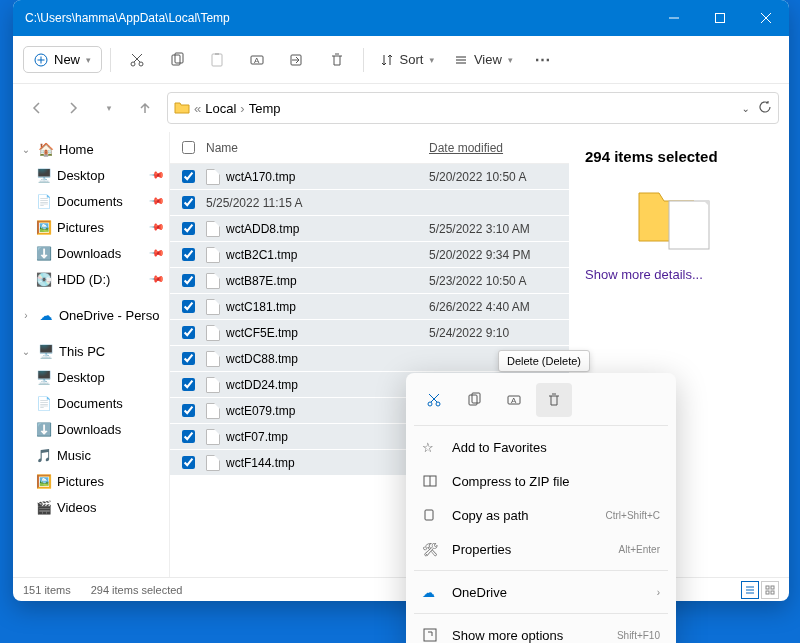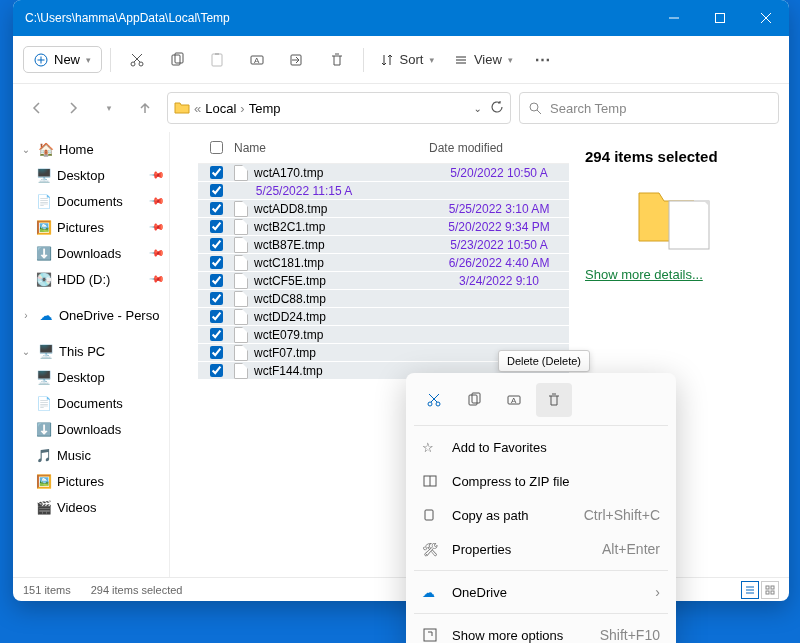--- a/index.html
+++ b/index.html
@@ -23,49 +23,49 @@
 .chevron-s { color: #888; }
 .refresh { margin-left: auto; margin-right: 4px; color: #555; }
 .search { width: 260px; border: 1px solid #d8d8d8; border-radius: 4px; height: 32px; display: flex; align-items: center; padding: 0 8px; gap: 8px; color: #888; font-size: 13px; }
 .main { display: flex; height: calc(100% - 36px - 48px - 48px - 24px); }
 .sidebar { width: 156px; overflow-y: auto; padding: 4px 0; font-size: 13px; }
 .side-item { display: flex; align-items: center; height: 26px; padding: 0 6px; gap: 4px; cursor: pointer; }
 .side-item .expand { width: 14px; color: #888; font-size: 10px; text-align: center; }
 .side-item .ico { width: 18px; display: flex; justify-content: center; }
 .side-item .pin { margin-left: auto; color: #777; font-size: 10px; transform: rotate(45deg); }
 .side-spacer { height: 10px; }
-.content { flex: 1; display: flex; border-left: 1px solid #eee; padding-left: 28px; }
+.content { flex: 1; display: flex; border-left: 1px solid #eee; }
 .filelist { flex: 1; overflow-y: auto; position: relative; }
 .colhdr { display: flex; height: 32px; align-items: center; font-size: 12px; color: #555; border-bottom: 1px solid #eee; position: sticky; top: 0; background: #fff; }
 .col-check { width: 36px; display: flex; justify-content: center; }
 .col-name { flex: 1; }
-.col-date { width: 140px; }
-.row { display: flex; height: 18px; align-items: center; font-size: 12px; background: #e8ecef; border-bottom: 1px solid #fff; }
+.col-date { width: 140px; text-decoration: underline; }
+.row { display: flex; height: 26px; align-items: center; font-size: 12px; background: #e8ecef; border-bottom: 1px solid #fff; }
 .row .chk { width: 36px; display: flex; justify-content: center; }
 .row .chk input { accent-color: #0067c0; }
 .row .nm { flex: 1; display: flex; align-items: center; gap: 6px; }
-.row .dt { width: 140px; color: #6d28d9; text-align: center; }
+.row .dt { width: 140px; color: #404040; }
 .file-ico { width: 14px; height: 16px; border: 1px solid #bbb; border-radius: 1px; background: #fff; position: relative; }
 .file-ico::after { content: ""; position: absolute; right: -1px; top: -1px; border: 3px solid transparent; border-right-color: #e8ecef; border-top-color: #e8ecef; }
 .details { width: 220px; padding: 16px; font-size: 13px; }
 .details h3 { font-size: 15px; font-weight: 600; margin-bottom: 12px; }
 .thumb { display: flex; justify-content: center; margin: 16px 0; }
-.link { color: #15803d; cursor: pointer; font-size: 13px; text-decoration: underline; }
+.link { color: #4c1d95; cursor: pointer; font-size: 13px; }
 .statusbar { position: absolute; bottom: 0; left: 0; right: 0; height: 24px; border-top: 1px solid #eaeaea; display: flex; align-items: center; padding: 0 10px; font-size: 11px; color: #666; gap: 20px; }
 .viewtoggle { margin-left: auto; display: flex; gap: 2px; }
 .viewtoggle .vt { width: 18px; height: 18px; border: 1px solid #0067c0; display: flex; align-items: center; justify-content: center; }
 
 .ctx { position: absolute; left: 406px; top: 373px; width: 270px; background: #fbfbfb; border-radius: 8px; box-shadow: 0 8px 32px rgba(0,0,0,.22); padding: 6px; font-size: 13px; }
 .ctx-icons { display: flex; gap: 4px; padding: 4px; }
 .ctx-icons .cib { width: 36px; height: 34px; display: flex; align-items: center; justify-content: center; border-radius: 4px; cursor: pointer; }
 .ctx-icons .cib.hover { background: #eaeaea; }
 .ctx-sep { height: 1px; background: #e5e5e5; margin: 4px 2px; }
 .ctx-item { display: flex; align-items: center; height: 34px; padding: 0 10px; gap: 12px; cursor: pointer; border-radius: 4px; }
 .ctx-item .cico { width: 18px; color: #555; display: flex; }
-.ctx-item .shortcut { margin-left: auto; color: #888; font-size: 14px; }
+.ctx-item .shortcut { margin-left: auto; color: #888; font-size: 10px; }
 .tooltip { position: absolute; left: 498px; top: 350px; background: #fff; border: 1px solid #ccc; padding: 4px 8px; font-size: 11px; border-radius: 3px; box-shadow: 0 2px 6px rgba(0,0,0,.15); }
 
 .folder-svg { width: 16px; height: 14px; }
 </style>
 </head>
 <body>
 
 <div class="window">
 
   <div class="titlebar">
@@ -181,27 +181,20 @@
         </svg>
       <span class="chevron-s">«</span>
       <span>Local</span>
       <span class="chevron-s">›</span>
       <span>Temp</span>
       <span class="refresh" style="font-size:10px">⌄</span>
       <span><svg width="14" height="14" viewBox="0 0 14 14">
             <path d="M12 7 A5 5 0 1 1 10 3 M10 1 L10 3 L8 3" fill="none" stroke="#555" stroke-width="1.2"></path>
           </svg></span>
     </div>
-    <div class="search">
-      <svg width="14" height="14" viewBox="0 0 14 14">
-          <circle cx="6" cy="6" r="4" fill="none" stroke="currentColor"></circle>
-          <line x1="9" y1="9" x2="13" y2="13" stroke="currentColor"></line>
-        </svg>
-      <span>Search Temp</span>
-    </div>
   </div>
 
   <div class="main">
 
     <div class="sidebar">
       <div class="side-item">
           <span class="expand">⌄</span>
           <span class="ico">🏠</span>
           <span>Home</span>
         </div>
@@ -339,21 +332,21 @@
       <div class="dt">6/26/2022 4:40 AM</div>
     </div>
             <div class="row">
       <div class="chk">
                 <input type="checkbox" checked="" style="">
               </div>
       <div class="nm">
                 <span class="file-ico"></span>
                 <span>wctCF5E.tmp</span>
               </div>
-      <div class="dt">3/24/2022 9:10</div>
+      <div class="dt">5/24/2022 9:10</div>
     </div>
             <div class="row">
       <div class="chk">
                 <input type="checkbox" checked="" style="">
               </div>
       <div class="nm">
                 <span class="file-ico"></span>
                 <span>wctDC88.tmp</span>
               </div>
       <div class="dt"></div>

